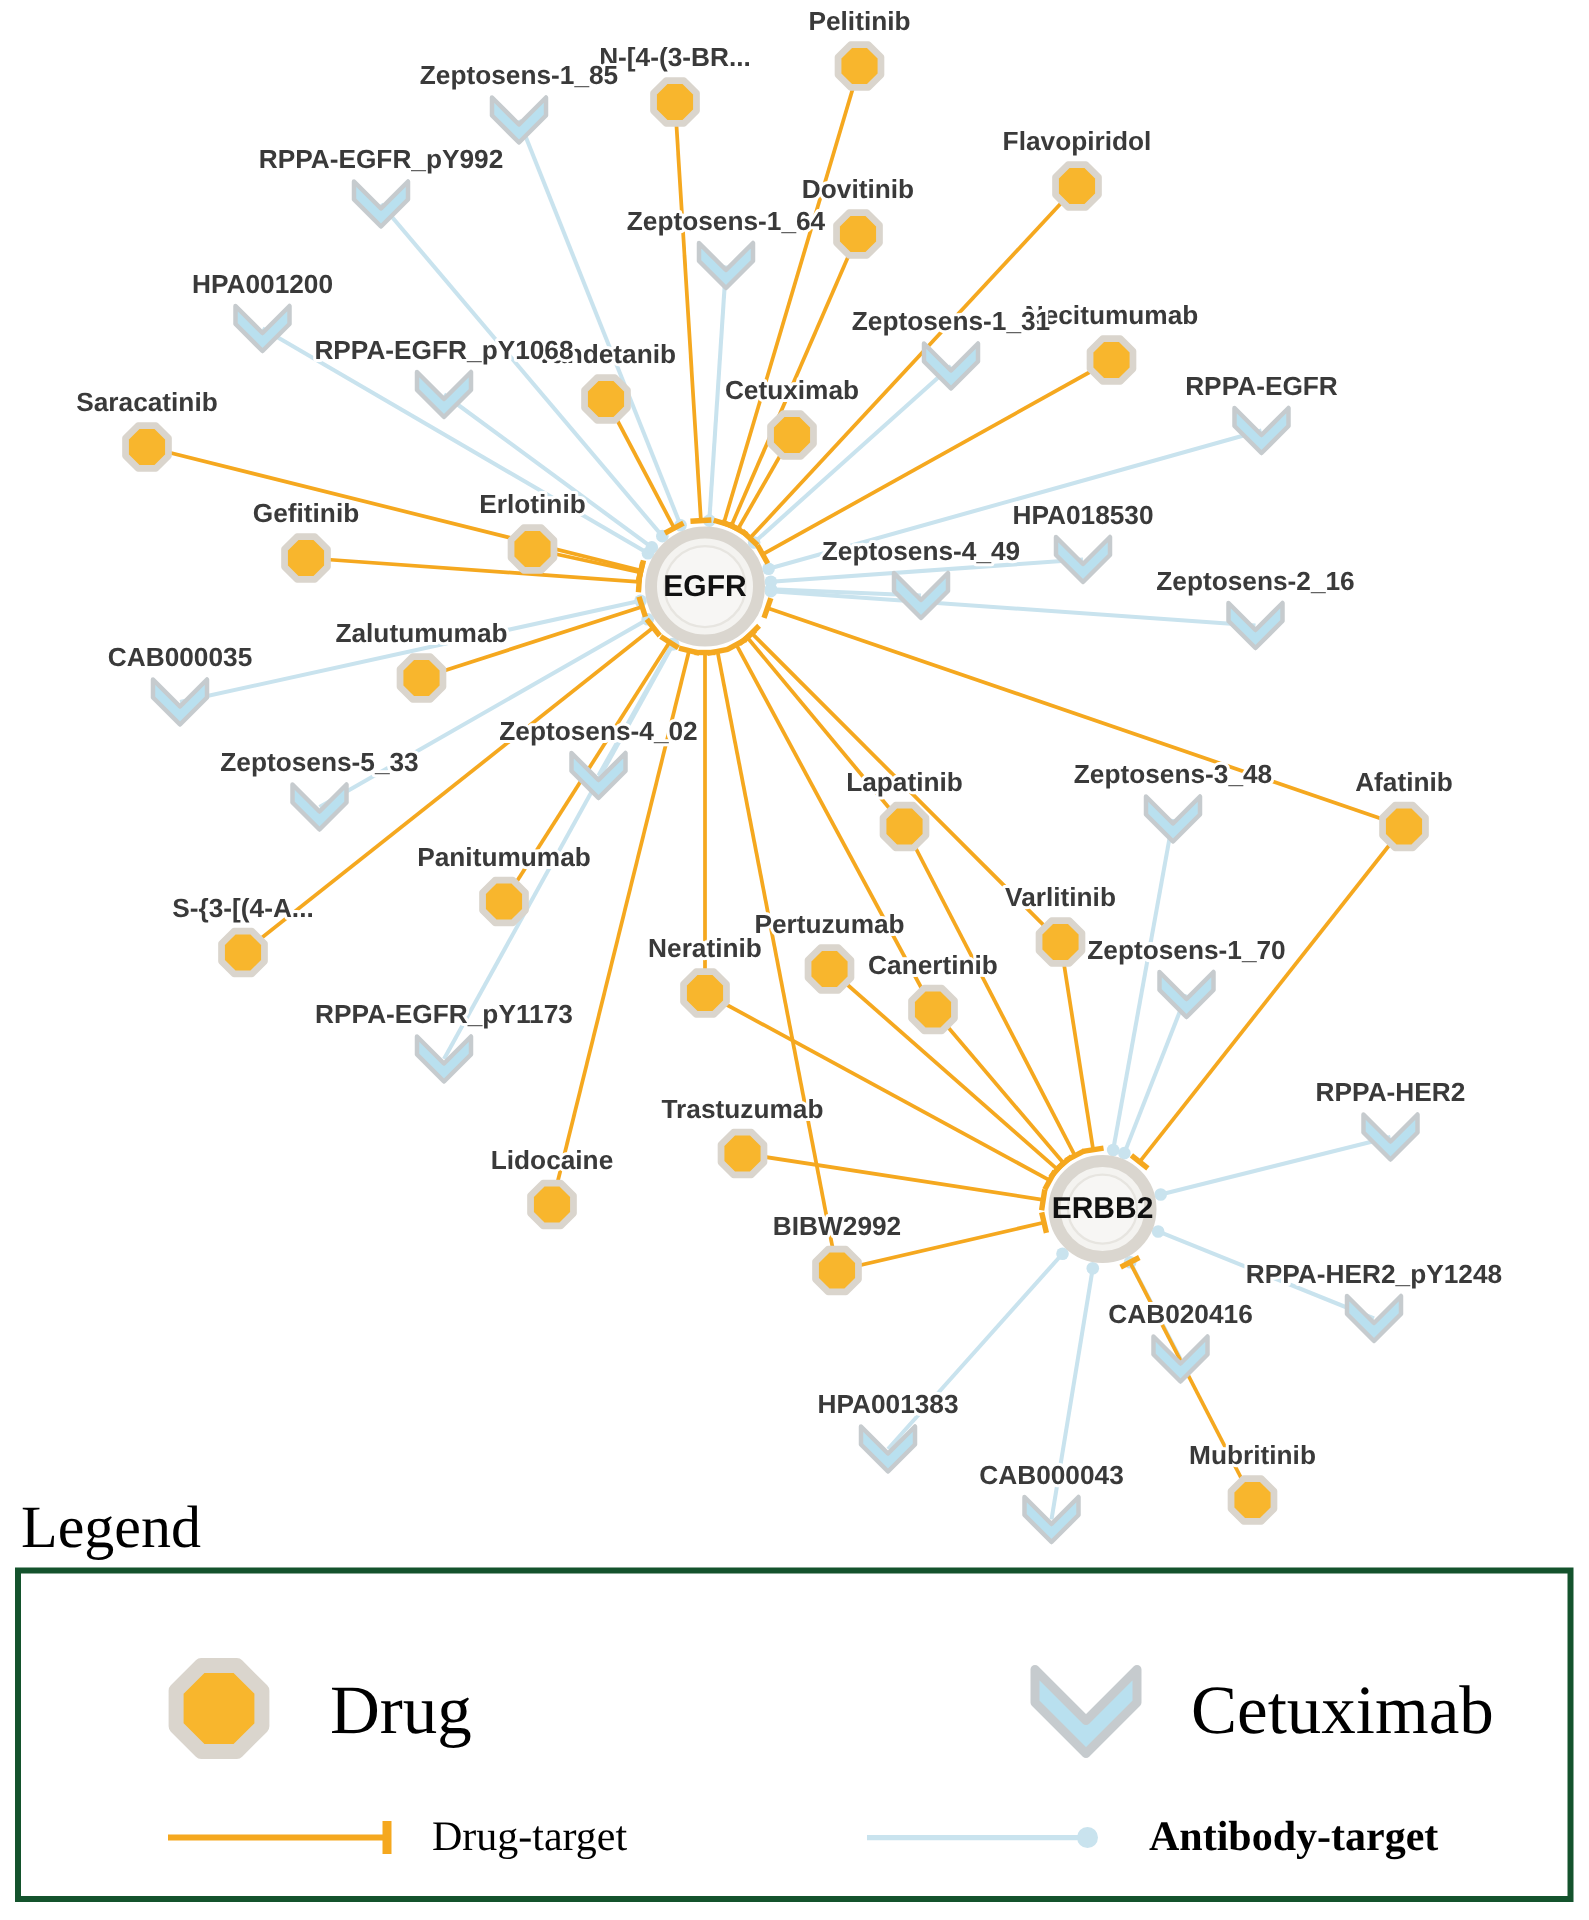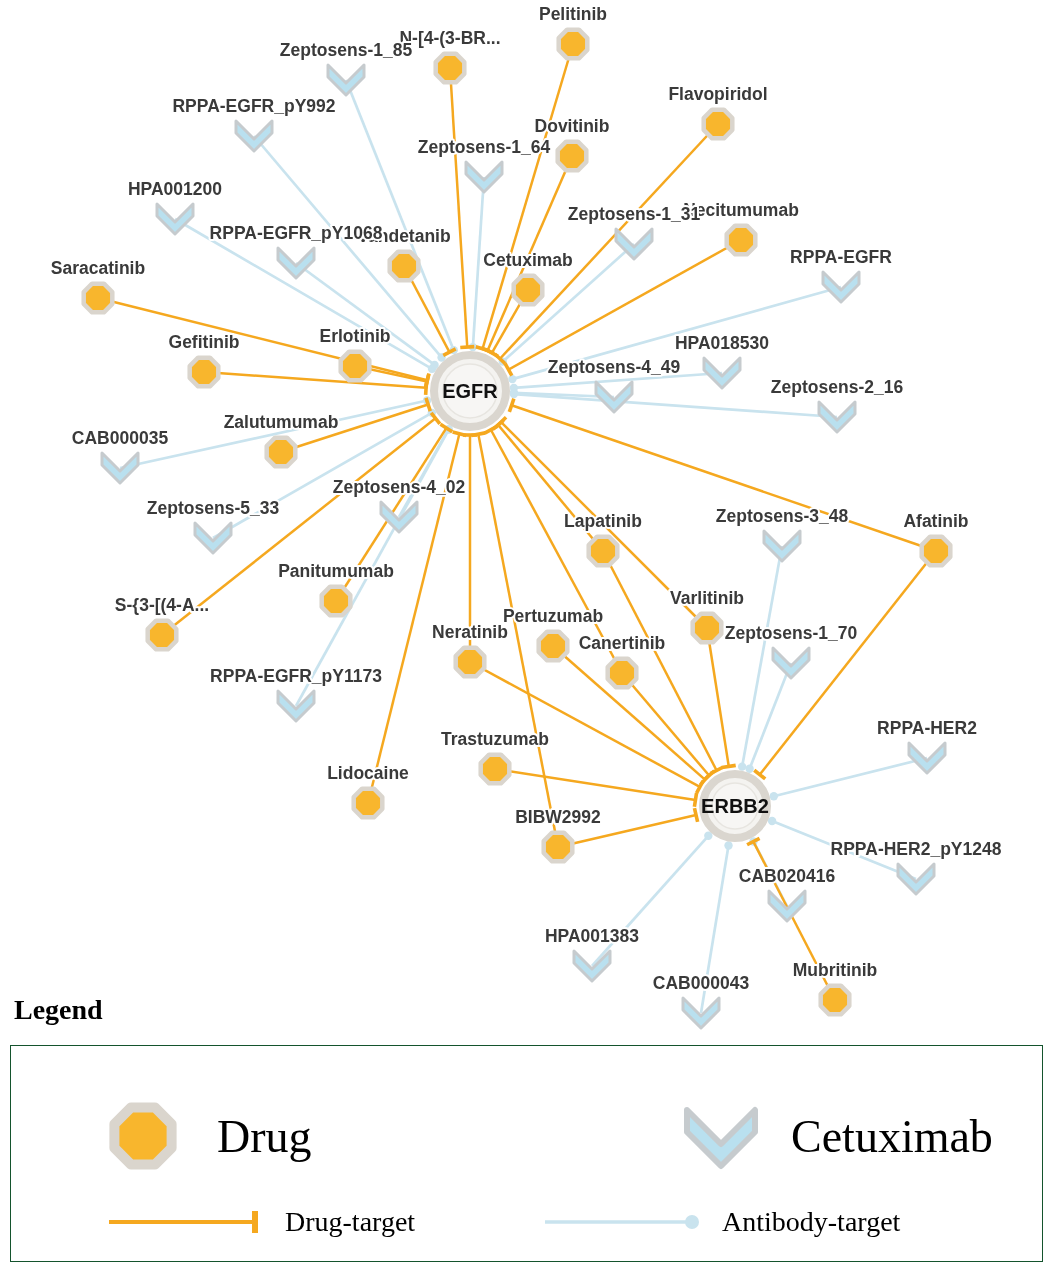--- a/index.html
+++ b/index.html
@@ -23,31 +23,31 @@
     left: 0;
   }
   #network-svg text {
     font-family: "Liberation Sans", sans-serif;
   }
   .legend-title {
     position: absolute;
     left: 14px;
     top: 994px;
     font-family: "Liberation Serif", serif;
-    font-weight: bold;
-    font-size: 28px;
+    font-weight: normal;
+    font-size: 40px;
     color: #000000;
   }
   .legend-box {
     position: absolute;
     left: 10px;
     top: 1045px;
     width: 1031px;
     height: 215px;
-    border: 1px solid #14532d;
+    border: 4px solid #14532d;
     background: #ffffff;
   }
   .legend-item {
     position: absolute;
     display: flex;
     align-items: center;
   }
   .legend-item .li-label {
     font-family: "Liberation Serif", serif;
     font-size: 46px;
@@ -57,21 +57,21 @@
   .legend-item .li-label-small {
     font-family: "Liberation Serif", serif;
     font-size: 28px;
     color: #000000;
     white-space: nowrap;
   }
   #li-drug      { left: 88px;  top: 46px; gap: 30px; }
   #li-gene      { left: 392px; top: 46px; gap: 26px; }
   #li-antibody  { left: 662px; top: 50px; gap: 22px; }
   #li-drug-target     { left: 92px;  top: 160px; gap: 12px; }
-  #li-antibody-target { left: 528px; top: 160px; gap: 13px; }
+  #li-antibody-target { left: 558px; top: 160px; gap: 24px; font-weight: bold; }
   .li-icon { display: block; }
 </style>
 </head>
 <body>
 
 <div class="stage">
 
   <svg id="network-svg" width="1059" height="1045" viewBox="0 0 1059 1045">
       <g>
         <line x1="346" y1="80" x2="453.7041369321441" y2="350.128924079813" stroke="#C9E3EE" stroke-width="2.7"></line>

